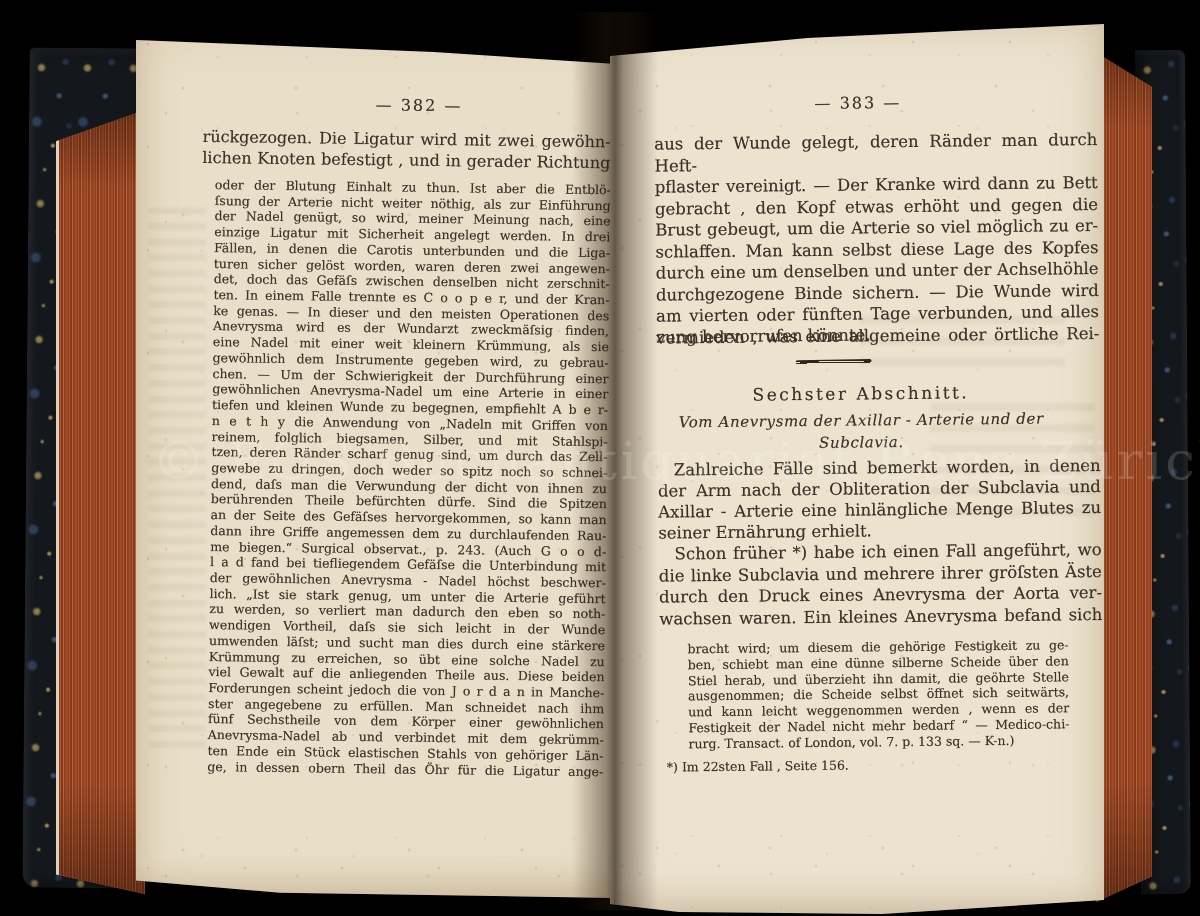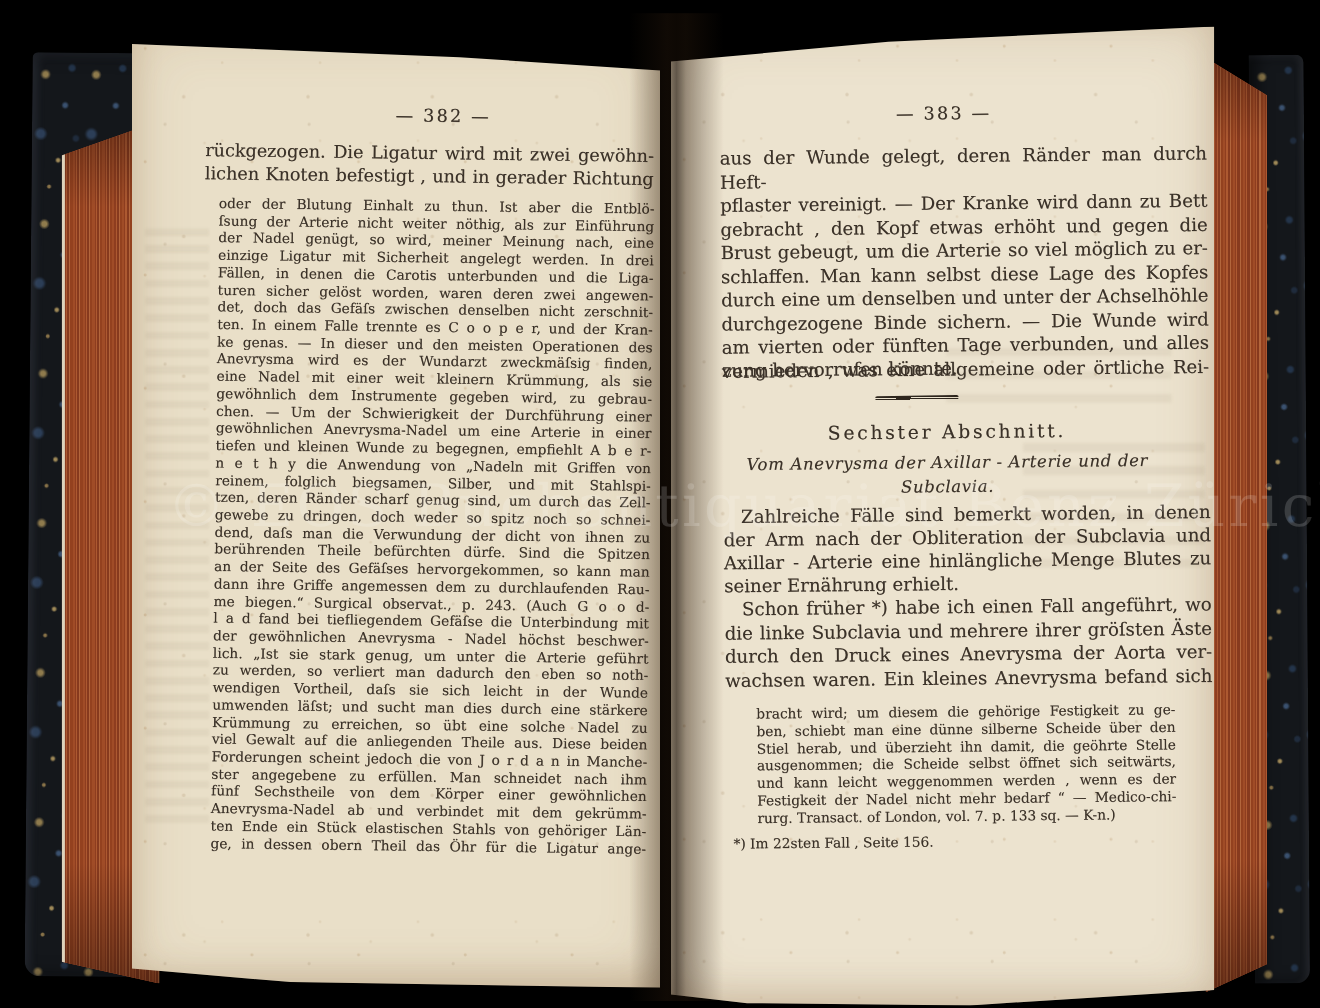--- a/index.html
+++ b/index.html
@@ -64,21 +64,21 @@
       radial-gradient(circle at 12px 18px, rgba(150,100,40,.18) .8px, transparent 1.8px),
       radial-gradient(circle at 47px 62px, rgba(125,85,35,.14) 1px,  transparent 2.1px),
       radial-gradient(circle at 82px 31px, rgba(155,110,50,.12) .7px, transparent 1.6px),
       radial-gradient(circle at 30px 87px, rgba(105,70,30,.12)  .9px, transparent 1.9px),
       radial-gradient(circle at 66px 104px, rgba(140,95,45,.10) .8px, transparent 1.7px);
     background-size:97px 103px, 113px 127px, 89px 71px, 131px 109px, 151px 121px;
     box-shadow:inset 0 0 55px rgba(140,100,55,.20), inset 0 -14px 28px rgba(120,85,45,.18);
     overflow:hidden;
   }
   .page-left{
-    left:120px;top:26px;width:480px;height:872px;
+    left:136px;top:26px;width:480px;height:872px;
     background-color:#e9dfc8;
     clip-path:polygon(0 14px, 62% 26px, 100% 38px, 100% 100%, 30% 99.4%, 0 98%);
   }
   .page-right{
     left:610px;top:24px;width:494px;height:892px;
     background-color:#ece3cf;
     clip-path:polygon(0 32px, 40% 14px, 100% 0, 100% 876px, 55% 890px, 14% 888px, 0 880px);
   }
 
   

